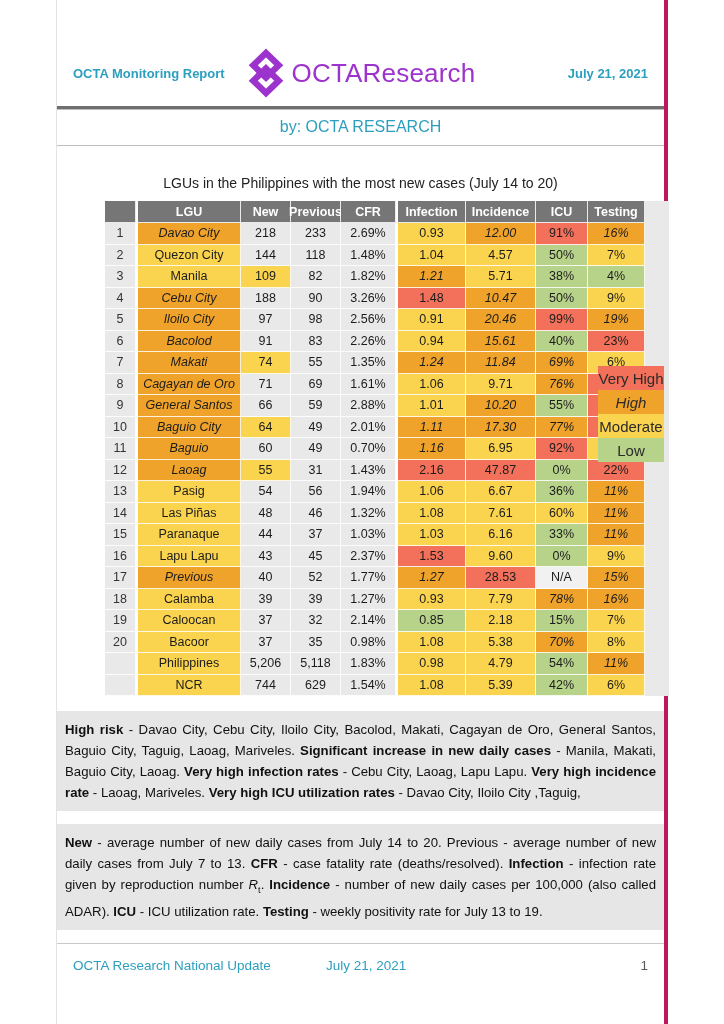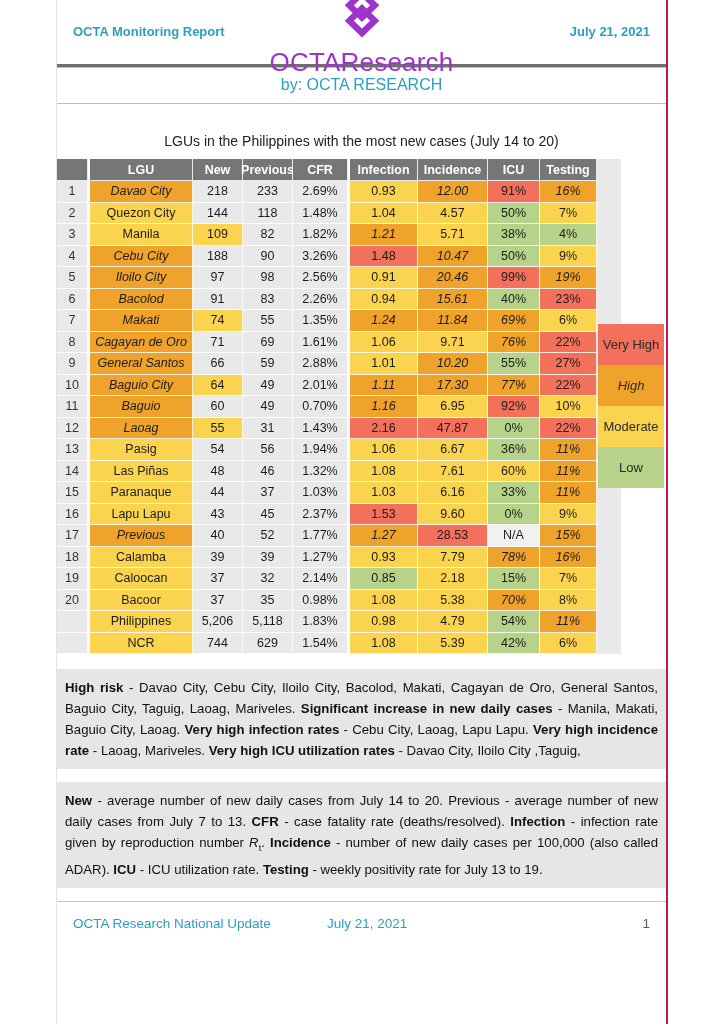--- a/index.html
+++ b/index.html
@@ -1,58 +1,58 @@
 <!DOCTYPE html>
 <html style="--p-orange: #F0A32B; --p-yellow: #FBD44F; --p-red: #F3705A; --p-green: #B7D289; --p-na: #F1F1F1; --p-table_header: #767676; --p-table_bg: #E9E9E9; --p-block_gray: #E6E6E6; --p-teal: #2C9FBF; --p-title_green: #4E7A2B; --p-purple: #9C33CC;"><head>
 <meta charset="utf-8">
 <style>
   html,body{margin:0;padding:0;background:#fff;}
   body{width:724px;height:1024px;overflow:hidden;
        font-family:"Liberation Sans","DejaVu Sans",sans-serif;color:#1c1c1c;
        -webkit-font-smoothing:antialiased;}
   .frame{box-sizing:border-box;margin:0 56px;width:612px;height:1024px;
-         border-left:1px solid #e3e3e3;border-right:2px solid #be185d;}
+         border-left:1px solid #e3e3e3;border-right:4px solid #be185d;padding-top:42px;}
 
   
   .mast{display:flex;align-items:center;padding:0 16px;height:62px;}
   .mast .left{flex:1;color:var(--p-teal);font-size:13px;font-weight:bold;}
-  .brand{display:flex;align-items:center;gap:6px;flex-direction:column;}
+  .brand{display:flex;align-items:center;gap:6px;}
   .brand svg{display:block;}
   .brand .name{color:var(--p-purple);font-size:26px;font-weight:500;letter-spacing:.2px;}
   .mast .right{flex:1;text-align:right;color:var(--p-teal);font-size:13px;font-weight:bold;}
 
   .rule-thick{border:0;border-top:3px solid #6f6f6f;margin:2px 0 0 0;}
   .rule-thin{border:0;border-top:1px solid #bdbdbd;margin:0;}
 
   h1{margin:9px 0 8px 0;text-align:center;font-size:36px;letter-spacing:-.5px;
      color:var(--p-title_green);font-weight:bold;}
   .byline{text-align:center;color:var(--p-teal);font-size:16px;padding:8px 0 9px 0;}
   .caption{text-align:center;font-size:14px;color:#222;margin:29px 0 10px 0;}
 
   
   .table-zone{position:relative;}
   .grid{display:grid;width:564px;
         grid-template-columns:31px 105px 50px 50px 55px 70px 70px 52px 57px;
-        background:var(--p-table_bg);}
+        background:var(--p-table_bg);margin-left:48px;}
   .cell{box-sizing:border-box;display:flex;align-items:center;justify-content:center;
         height:21.5px;font-size:12.5px;border-right:1px solid rgba(255,255,255,.85);
         border-bottom:1px solid rgba(255,255,255,.85);white-space:nowrap;}
   .th{height:22px;background:var(--p-table_header);color:#fff;font-weight:bold;font-size:12.5px;}
   .sep-l{border-left:2px solid #fff;}
   .rank{color:#333;}
   .c-orange{background:var(--p-orange);font-style:italic;}
   .c-yellow{background:var(--p-yellow);}
   .c-red{background:var(--p-red);}
   .c-green{background:var(--p-green);}
   .c-na{background:var(--p-na);}
 
   
   .risk{position:absolute;left:541px;top:165px;width:66px;background:#fff;padding:0;}
-  .risk .box{height:41px;display:flex;align-items:center;justify-content:center;
-             font-size:13px;color:#2b2b2b;}
+  .risk .box{height:24px;display:flex;align-items:center;justify-content:center;
+             font-size:15px;color:#2b2b2b;}
 
   
   .gray-block{background:var(--p-block_gray);margin-top:15px;padding:8px 8px;
               font-size:13.2px;line-height:21px;text-align:justify;color:#111;}
   .gray-block b{font-weight:bold;}
   .legend-head{color:var(--p-teal);font-size:17px;font-weight:bold;font-style:italic;
                margin:9px 0 2px 6px;}
   .gray-block sub{font-size:9px;}
 
   

